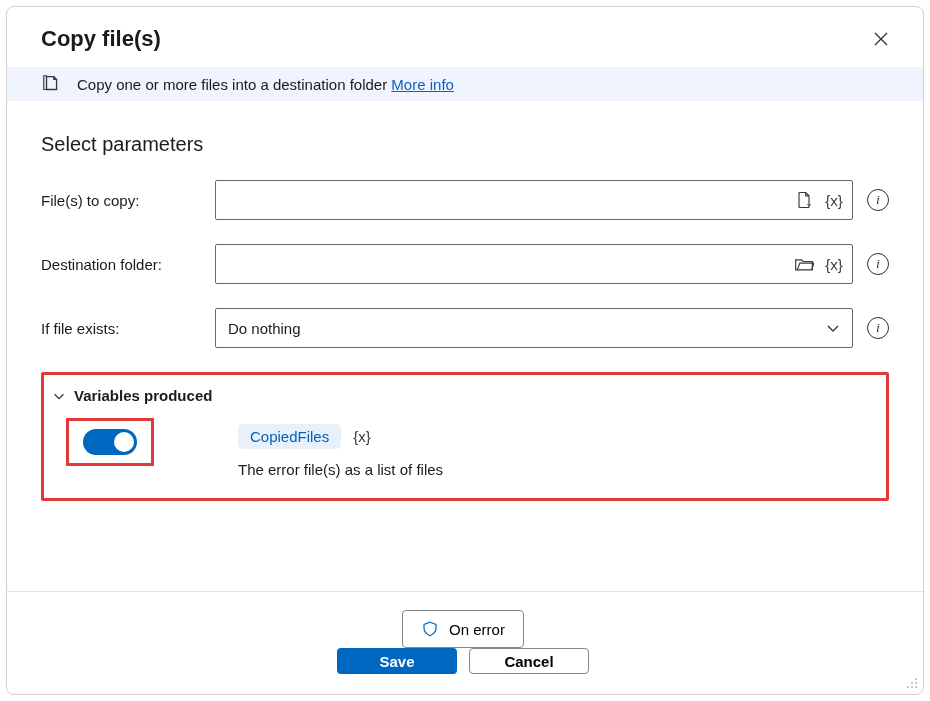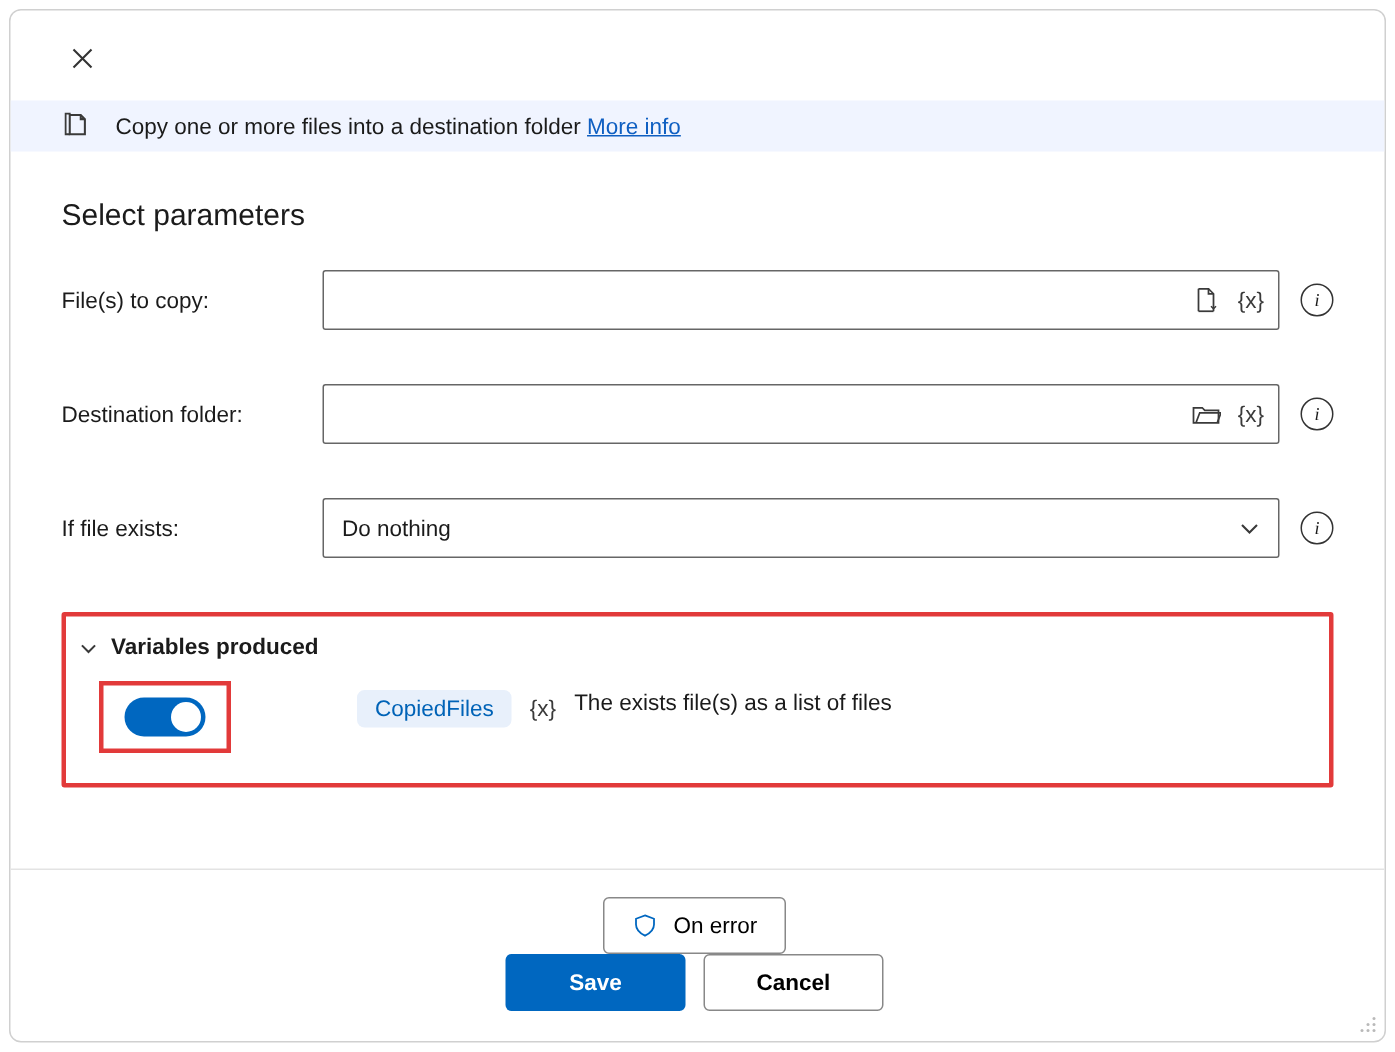--- a/index.html
+++ b/index.html
@@ -9,61 +9,62 @@
     display:flex; flex-direction:column; position:relative; overflow:hidden;
   }
   .header { display:flex; align-items:center; justify-content:space-between; padding:18px 28px 14px 34px; }
   .title { font-size:22px; font-weight:600; }
   .close-btn { width:28px; height:28px; display:flex; align-items:center; justify-content:center;
     background:none; border:none; cursor:pointer; }
   .info-bar { background:#f0f4ff; padding:6px 34px; display:flex; align-items:center; gap:14px; font-size:15px; }
   .info-bar a { color:#0f5fc2; text-decoration:underline; }
   .body { padding:24px 34px 10px 34px; flex:1 1 auto; overflow:auto; }
   .section-head { font-size:20px; margin:8px 0 24px 0; font-weight:400; }
-  .row { display:flex; align-items:center; margin-bottom:36px; gap:14px; }
+  .row { display:flex; align-items:center; margin-bottom:24px; gap:14px; }
   .lbl { width:160px; font-size:15px; }
   .field-wrap { flex:1; position:relative; }
   .text-input, .select {
     width:100%; height:40px; border:1px solid #666; border-radius:2px;
     padding:6px 78px 6px 12px; font-size:15px; background:#fff;
   }
   .select { appearance:none; }
   .in-icons { position:absolute; right:8px; top:0; height:40px; display:flex; align-items:center; gap:8px; }
   .in-icon { width:22px; height:22px; display:flex; align-items:center; justify-content:center; cursor:pointer; color:#3a3a3a; }
   .var-token { font-size:15px; color:#3a3a3a; }
   .chev { position:absolute; right:12px; top:0; height:40px; display:flex; align-items:center; color:#3a3a3a; pointer-events:none; }
   .help-icon { width:22px; height:22px; border:1.5px solid #333; border-radius:50%;
     display:flex; align-items:center; justify-content:center; font-size:12px; cursor:pointer;
     font-family:Georgia,serif; font-style:italic; }
   .vars-box { border:3px solid #e23a3a; border-radius:2px; padding:12px 18px 20px 8px;margin-top:16px; }
   .vars-head { display:flex; align-items:center; gap:8px; font-size:15px; font-weight:600; cursor:pointer; }
   .vars-content { display:flex; gap:24px; margin-top:14px; align-items:flex-start; padding-left:14px; }
   .toggle-box { border:3px solid #e23a3a; padding:8px 14px; }
   .toggle { width:54px; height:26px; border-radius:14px; background:#0067c0; position:relative; cursor:pointer; }
   .toggle .knob { position:absolute; right:3px; top:3px; width:20px; height:20px; border-radius:50%; background:#fff; }
-  .var-info { display:flex; flex-direction:row; gap:12px; padding-top:6px; }
+  .var-info { display:flex; flex-direction:column; gap:12px; padding-top:6px; }
   .var-line1 { display:flex; align-items:center; gap:12px; }
   .var-badge { background:#e8f0fb; color:#0063b7; border-radius:5px; padding:4px 12px; font-size:15px; }
   .var-desc { font-size:15px; }
   .footer { border-top:1px solid #e3e3e3; padding:18px 34px 20px 30px; display:flex; align-items:center; justify-content:space-between;flex-direction:column; }
   .err-btn { display:flex; align-items:center; gap:10px; padding:8px 18px; height:38px;
     border:1px solid #888; background:#fff; border-radius:4px; font-size:15px; cursor:pointer; }
   .right-btns { display:flex; gap:12px; }
-  .btn { height:38px; min-width:120px; border-radius:4px; font-size:15px; font-weight:600;
+  .btn { height:26px; min-width:120px; border-radius:4px; font-size:15px; font-weight:600;
     cursor:pointer; display:flex; align-items:center; justify-content:center; border:1px solid #888; background:#fff; }
   .btn.primary { background:#0067c0; color:#fff; border:none; }
   .resize-grip { position:absolute; right:4px; bottom:4px; width:14px; height:14px; color:#b9b9b9; pointer-events:none; }
   svg { display:block; }
 </style>
 </head>
 <body>
 
 <div class="dialog">
 
   <div class="header">
+    <div class="title">Copy file(s)</div>
     <button class="close-btn">
       <span>
         <svg width="16" height="16" viewBox="0 0 16 16">
             <path d="M2 2 L14 14 M14 2 L2 14" stroke="#333" stroke-width="1.4" fill="none"></path>
           </svg>
       </span>
     </button>
   </div>
 
   <div class="info-bar">
@@ -149,21 +150,21 @@
         <div class="toggle-box">
           <div class="toggle">
             <div class="knob"></div>
           </div>
         </div>
         <div class="var-info" style="margin-left:60px;">
           <div class="var-line1">
             <span class="var-badge">CopiedFiles</span>
             <span class="var-token">{x}</span>
           </div>
-          <div class="var-desc">The exists file(s) as a list of files</div>
+          <div class="var-desc">The error file(s) as a list of files</div>
         </div>
       </div>
     </div>
   </div>
 
   <div class="footer">
     <button class="err-btn">
       <span>
         <svg width="18" height="18" viewBox="0 0 24 24" fill="none" stroke="#0067c0" stroke-width="1.6">
           <path d="M12 3 l8 3 v5 c0 5 -4 8 -8 10 c-4 -2 -8 -5 -8 -10 v-5 z"></path>

